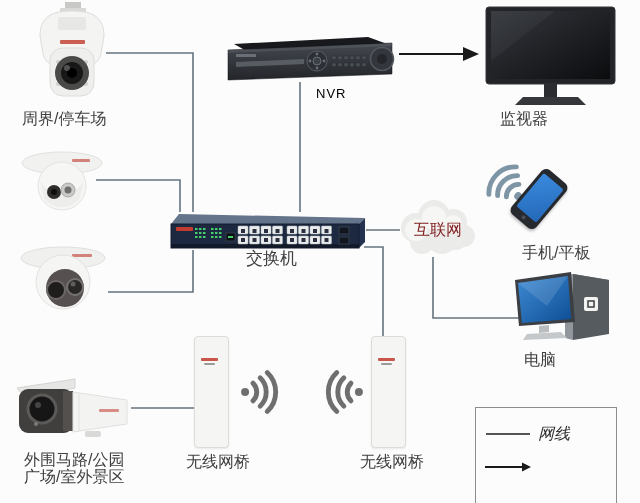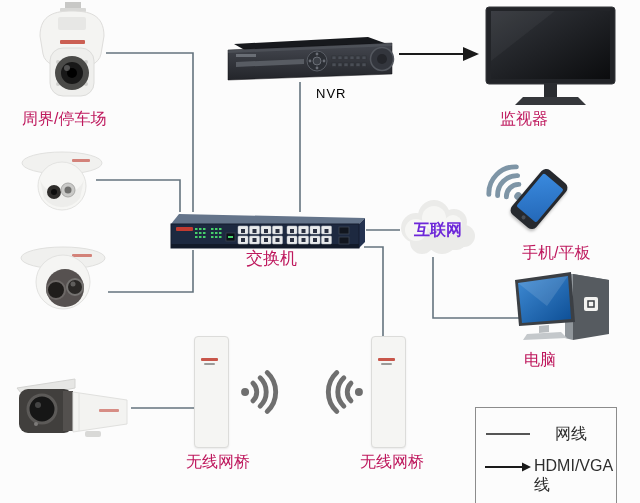--- a/index.html
+++ b/index.html
@@ -1,38 +1,38 @@
 <!DOCTYPE html>
 <html><head>
 <meta charset="utf-8">
 <style>
   html,body{margin:0;padding:0;background:#ffffff;}
   .stage{
     position:relative;width:640px;height:503px;background:#fcfcfc;overflow:hidden;
     font-family:"Liberation Sans","DejaVu Sans",sans-serif;color:#2b2b2b;
   }
   .abs{position:absolute;}
-  .lbl{position:absolute;font-size:16px;line-height:17px;color:#be185d;font-weight:500;white-space:nowrap;}
+  .lbl{position:absolute;font-size:16px;line-height:17px;color:#404040;font-weight:500;white-space:nowrap;}
   .wires{position:absolute;left:0;top:0;width:640px;height:503px;}
   .bridge{
     position:absolute;width:33px;height:110px;background:#f5f5f3;
     border:1px solid #dcdcda;border-radius:4px;box-shadow:0 1px 2px rgba(0,0,0,.08);
   }
   .bridge .logo1{position:absolute;left:6px;top:21px;width:17px;height:3px;background:#c0392b;opacity:.85;border-radius:1px;}
   .bridge .logo2{position:absolute;left:9px;top:26px;width:11px;height:2px;background:#9a9a98;border-radius:1px;}
   .phone{
     position:absolute;left:523px;top:170px;width:32px;height:58px;background:#26292e;
     border-radius:6px;transform:rotate(40deg);box-shadow:1px 2px 3px rgba(0,0,0,.25);
   }
   .phone .screen{position:absolute;left:3px;right:3px;top:6px;bottom:9px;background:linear-gradient(135deg,#3a8ade,#2468b8);border-radius:2px;}
   .phone .homedot{position:absolute;left:50%;bottom:3px;width:4px;height:4px;margin-left:-2px;border-radius:50%;background:#4a4e55;}
   .legend-box{position:absolute;left:475px;top:407px;width:140px;height:95px;border:1.5px solid #8c8c8c;background:transparent;}
   .legend-line{position:absolute;left:10px;top:25px;width:44px;height:0;border-top:2px solid #555;}
   .legend-label{position:absolute;font-size:16px;color:#2e2e2e;}
-  .cloud-text{position:absolute;left:400px;top:220px;width:76px;text-align:center;font-size:16px;color:#6d28d9;font-weight:700;}
+  .cloud-text{position:absolute;left:400px;top:220px;width:76px;text-align:center;font-size:16px;color:#7f1d1d;font-weight:400;}
 </style>
 </head>
 <body>
 
 <div class="stage">
 
   <svg class="wires">
     <defs>
       <marker id="ah" markerWidth="9" markerHeight="8" refX="7" refY="3.5" orient="auto">
         <path d="M0,0 L8,3.5 L0,7 Z" fill="#1a1a1a"></path>
@@ -298,26 +298,29 @@
     </g>
     <circle cx="8" cy="25" r="4.5" fill="#6f6f6f"></circle>
   </svg>
 
   <div class="lbl" style="left:22px;top:110px;">周界/停车场</div>
   <div class="lbl" style="left:316px;top:85px;font-size:13px;letter-spacing:1px;color:#000000;">NVR</div>
   <div class="lbl" style="left:500px;top:110px;">监视器</div>
   <div class="lbl" style="left:246px;top:250px;font-size:17px;">交换机</div>
   <div class="lbl" style="left:522px;top:244px;text-align:center;">手机/平板</div>
   <div class="lbl" style="left:524px;top:351px;">电脑</div>
+  <div class="lbl" style="left:24px;top:451px;">
+    <div>外围马路/公园</div>
+    <div>广场/室外景区</div>
+  </div>
   <div class="lbl" style="left:186px;top:453px;">无线网桥</div>
   <div class="lbl" style="left:360px;top:453px;">无线网桥</div>
 
   <div class="legend-box">
     <div class="legend-line"></div>
-    <div class="legend-label" style="left:79px;top:16px;">网线</div>
+    <div class="legend-label" style="left:62px;top:16px;font-style:italic;">网线</div>
     <svg class="abs" style="left:8px;top:52px;" width="48" height="14" viewBox="0 0 48 14">
       <line x1="1" y1="7" x2="38" y2="7" stroke="#1a1a1a" stroke-width="2"></line>
       <polygon points="38,2.5 47,7 38,11.5" fill="#1a1a1a"></polygon>
     </svg>
-    <div class="legend-label" style="left:58px;top:49px;">HDMI/VGA线</div>
   </div>
 
 </div>
 
 </body></html>

